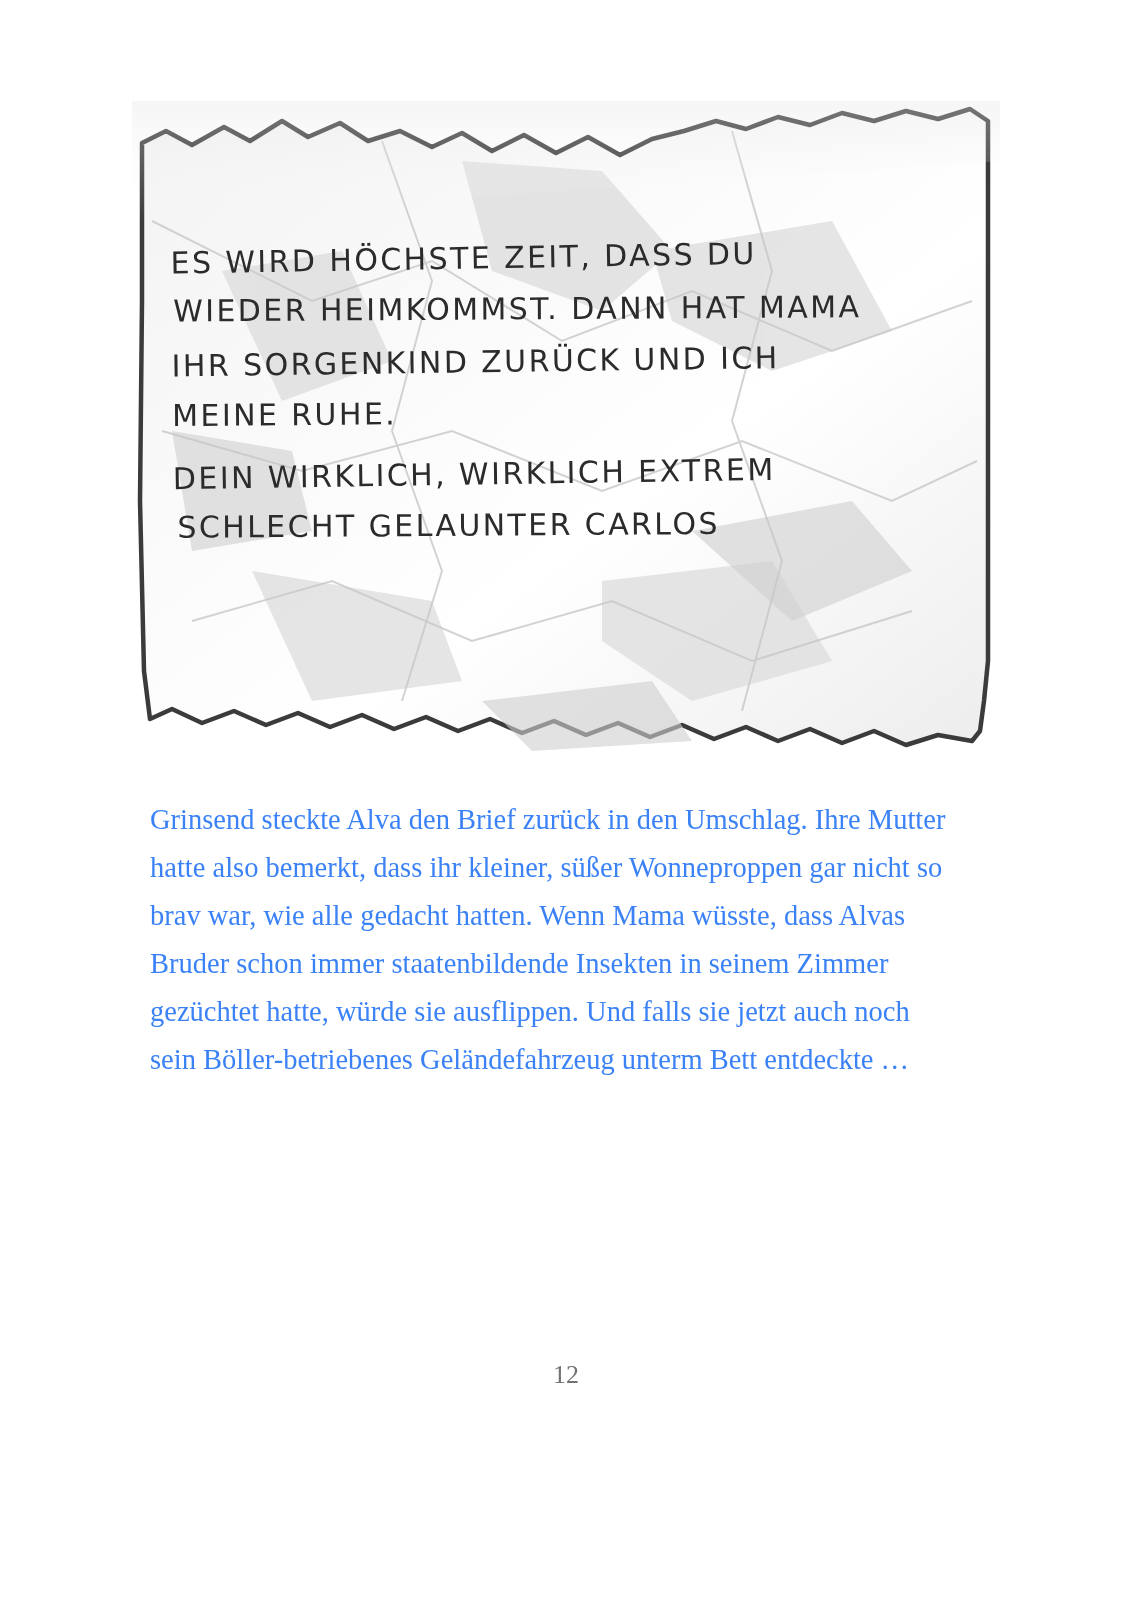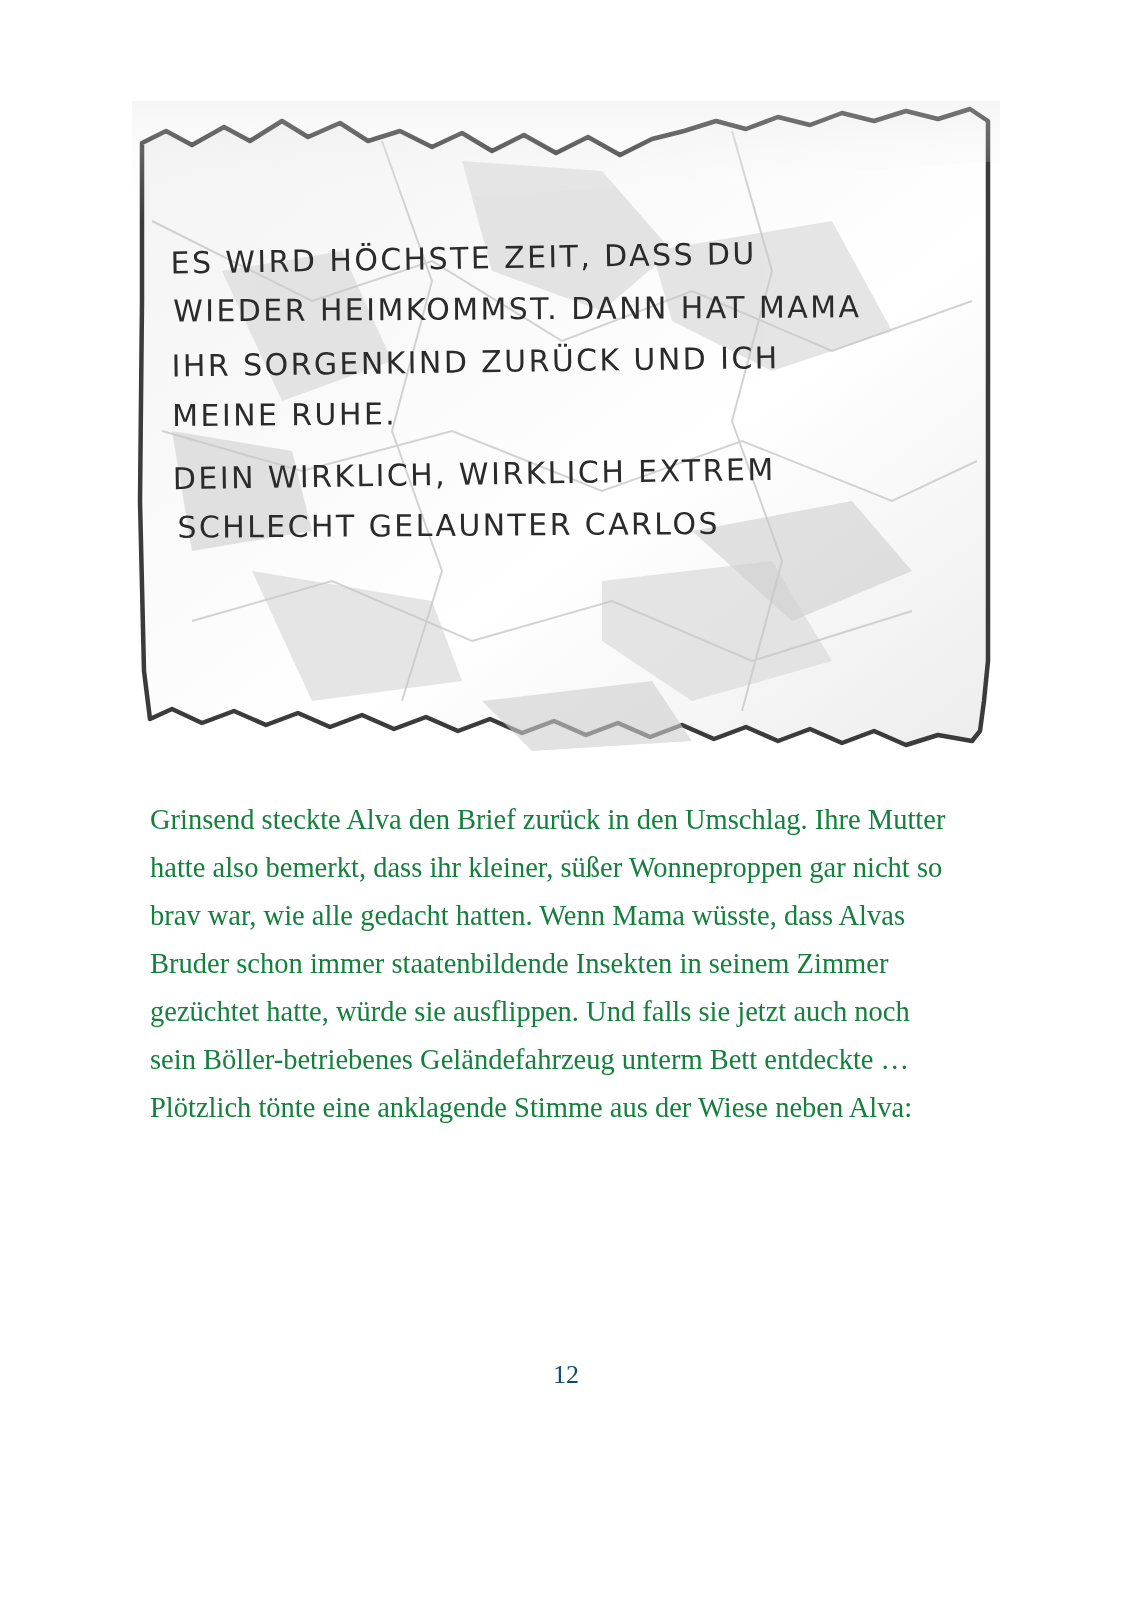--- a/index.html
+++ b/index.html
@@ -59,35 +59,35 @@
   .note-text .ln:nth-child(6) { transform: rotate(0.2deg); margin-left: 4px; }
 
   
   .body-copy {
     position: absolute;
     left: 150px;
     top: 796px;
     width: 800px;
     font-size: 28.5px;
     line-height: 48px;
-    color: #15803d;
+    color: #3b82f6;
   }
   .body-copy p {
     margin: 0;
   }
 
   
   .page-number {
     position: absolute;
     left: 0;
     right: 0;
     top: 1360px;
     text-align: center;
     font-size: 26px;
-    color: #0c4a6e;
+    color: #737373;
   }
 </style>
 </head>
 <body>
 
 <div class="note-wrap">
   <svg class="note-svg" viewBox="0 0 868 672" preserveAspectRatio="none">
     <defs>
       <linearGradient id="shadeA" x1="0" y1="0" x2="1" y2="1">
         <stop offset="0%" stop-color="#f3f3f3"></stop>
@@ -137,16 +137,15 @@
     <span class="ln">WIEDER HEIMKOMMST. DANN HAT MAMA</span>
     <span class="ln">IHR SORGENKIND ZURÜCK UND ICH</span>
     <span class="ln">MEINE RUHE.</span>
     <span class="ln b">DEIN WIRKLICH, WIRKLICH EXTREM</span>
     <span class="ln">SCHLECHT GELAUNTER CARLOS</span>
   </div>
 </div>
 
 <div class="body-copy">
   <p>Grinsend steckte Alva den Brief zurück in den Umschlag. Ihre Mutter hatte also bemerkt, dass ihr kleiner, süßer Wonneproppen gar nicht so brav war, wie alle gedacht hatten. Wenn Mama wüsste, dass Alvas Bruder schon immer staatenbildende Insekten in seinem Zimmer gezüchtet hatte, würde sie ausflippen. Und falls sie jetzt auch noch sein Böller-betriebenes Geländefahrzeug unterm Bett entdeckte …</p>
-  <p>Plötzlich tönte eine anklagende Stimme aus der Wiese neben Alva:</p>
 </div>
 
 <div class="page-number">12</div>
 
 </body></html>

